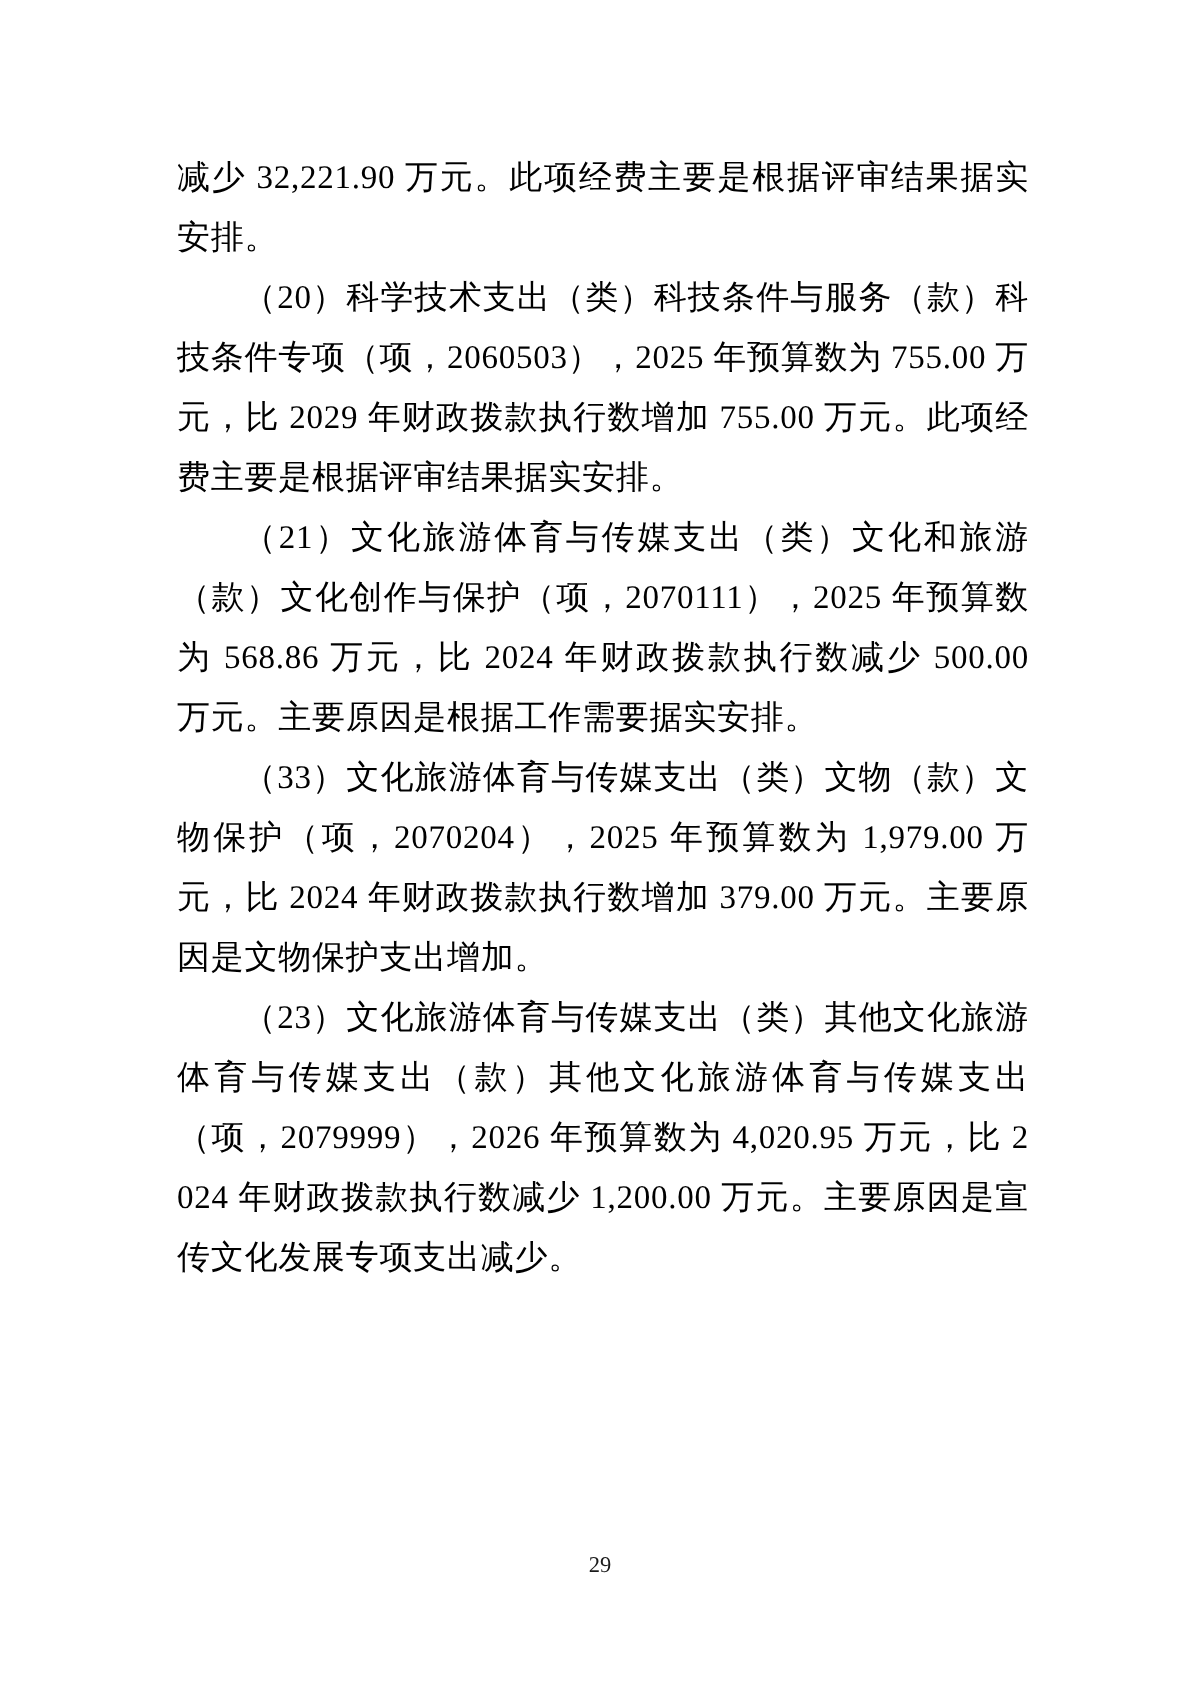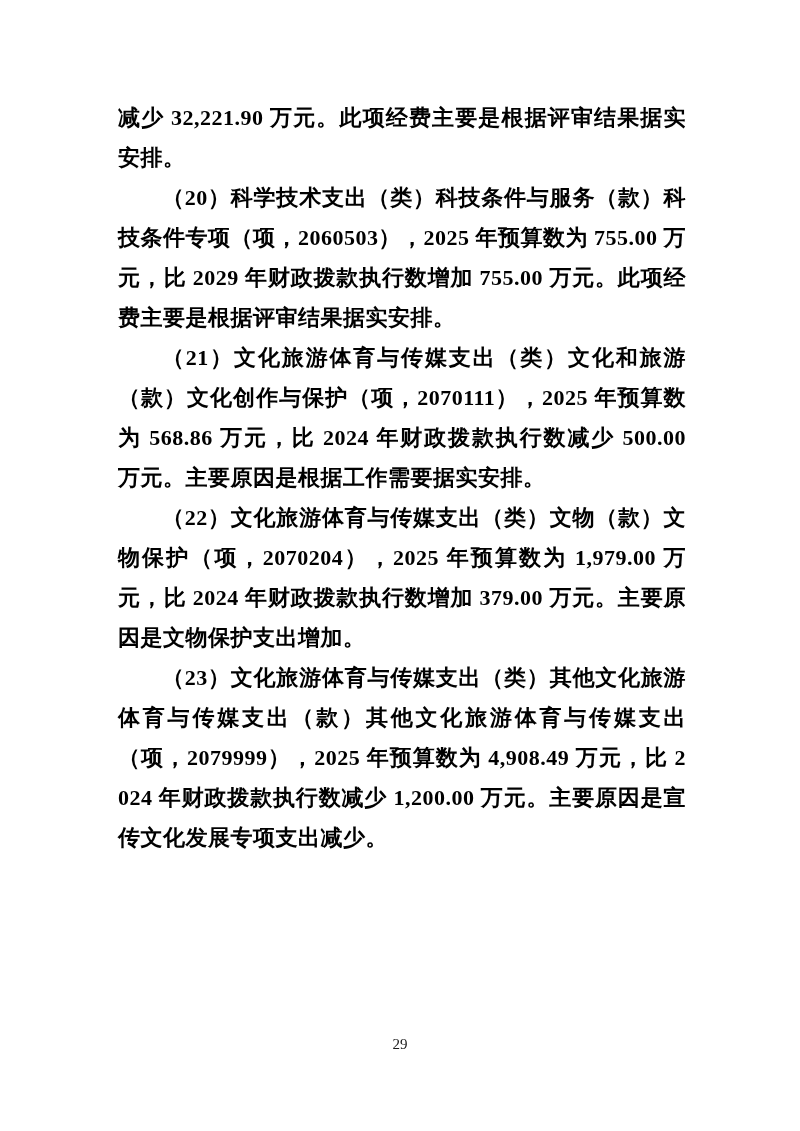--- a/index.html
+++ b/index.html
@@ -14,21 +14,20 @@
     background: #ffffff;
     overflow: hidden;
     font-family: "Liberation Serif", serif;
     color: #000000;
   }
   .text-block {
     position: absolute;
     top: 98px;
     left: 118px;
     width: 568px;
-    font-weight: bold;
   }
   .para {
     margin: 0;
     font-size: 22px;
     line-height: 40px;
     text-align: justify;
     text-justify: inter-ideograph;
     word-break: break-all;
     letter-spacing: 0.5px;
   }
@@ -46,17 +45,17 @@
   }
 </style>
 </head>
 <body>
 
 <div class="page">
   <div class="text-block" id="paragraphs">
       <p class="para">减少 32,221.90 万元。此项经费主要是根据评审结果据实安排。</p>
       <p class="para indent">（20）科学技术支出（类）科技条件与服务（款）科技条件专项（项，2060503），2025 年预算数为 755.00 万元，比 2029 年财政拨款执行数增加 755.00 万元。此项经费主要是根据评审结果据实安排。</p>
       <p class="para indent">（21）文化旅游体育与传媒支出（类）文化和旅游（款）文化创作与保护（项，2070111），2025 年预算数为 568.86 万元，比 2024 年财政拨款执行数减少 500.00 万元。主要原因是根据工作需要据实安排。</p>
-      <p class="para indent">（22）文化旅游体育与传媒支出（类）文物（款）文物保护（项，2070204），2025 年预算数为 1,979.00 万元，比 2024 年财政拨款执行数增加 379.00 万元。主要原因是文物保护支出增加。</p>
-      <p class="para indent">（23）文化旅游体育与传媒支出（类）其他文化旅游体育与传媒支出（款）其他文化旅游体育与传媒支出（项，2079999），2025 年预算数为 4,908.49 万元，比 2024 年财政拨款执行数减少 1,200.00 万元。主要原因是宣传文化发展专项支出减少。</p>
+      <p class="para indent">（33）文化旅游体育与传媒支出（类）文物（款）文物保护（项，2070204），2025 年预算数为 1,979.00 万元，比 2024 年财政拨款执行数增加 379.00 万元。主要原因是文物保护支出增加。</p>
+      <p class="para indent">（23）文化旅游体育与传媒支出（类）其他文化旅游体育与传媒支出（款）其他文化旅游体育与传媒支出（项，2079999），2026 年预算数为 4,020.95 万元，比 2024 年财政拨款执行数减少 1,200.00 万元。主要原因是宣传文化发展专项支出减少。</p>
     </div>
   <div class="page-number">29</div>
 </div>
 
 </body></html>

